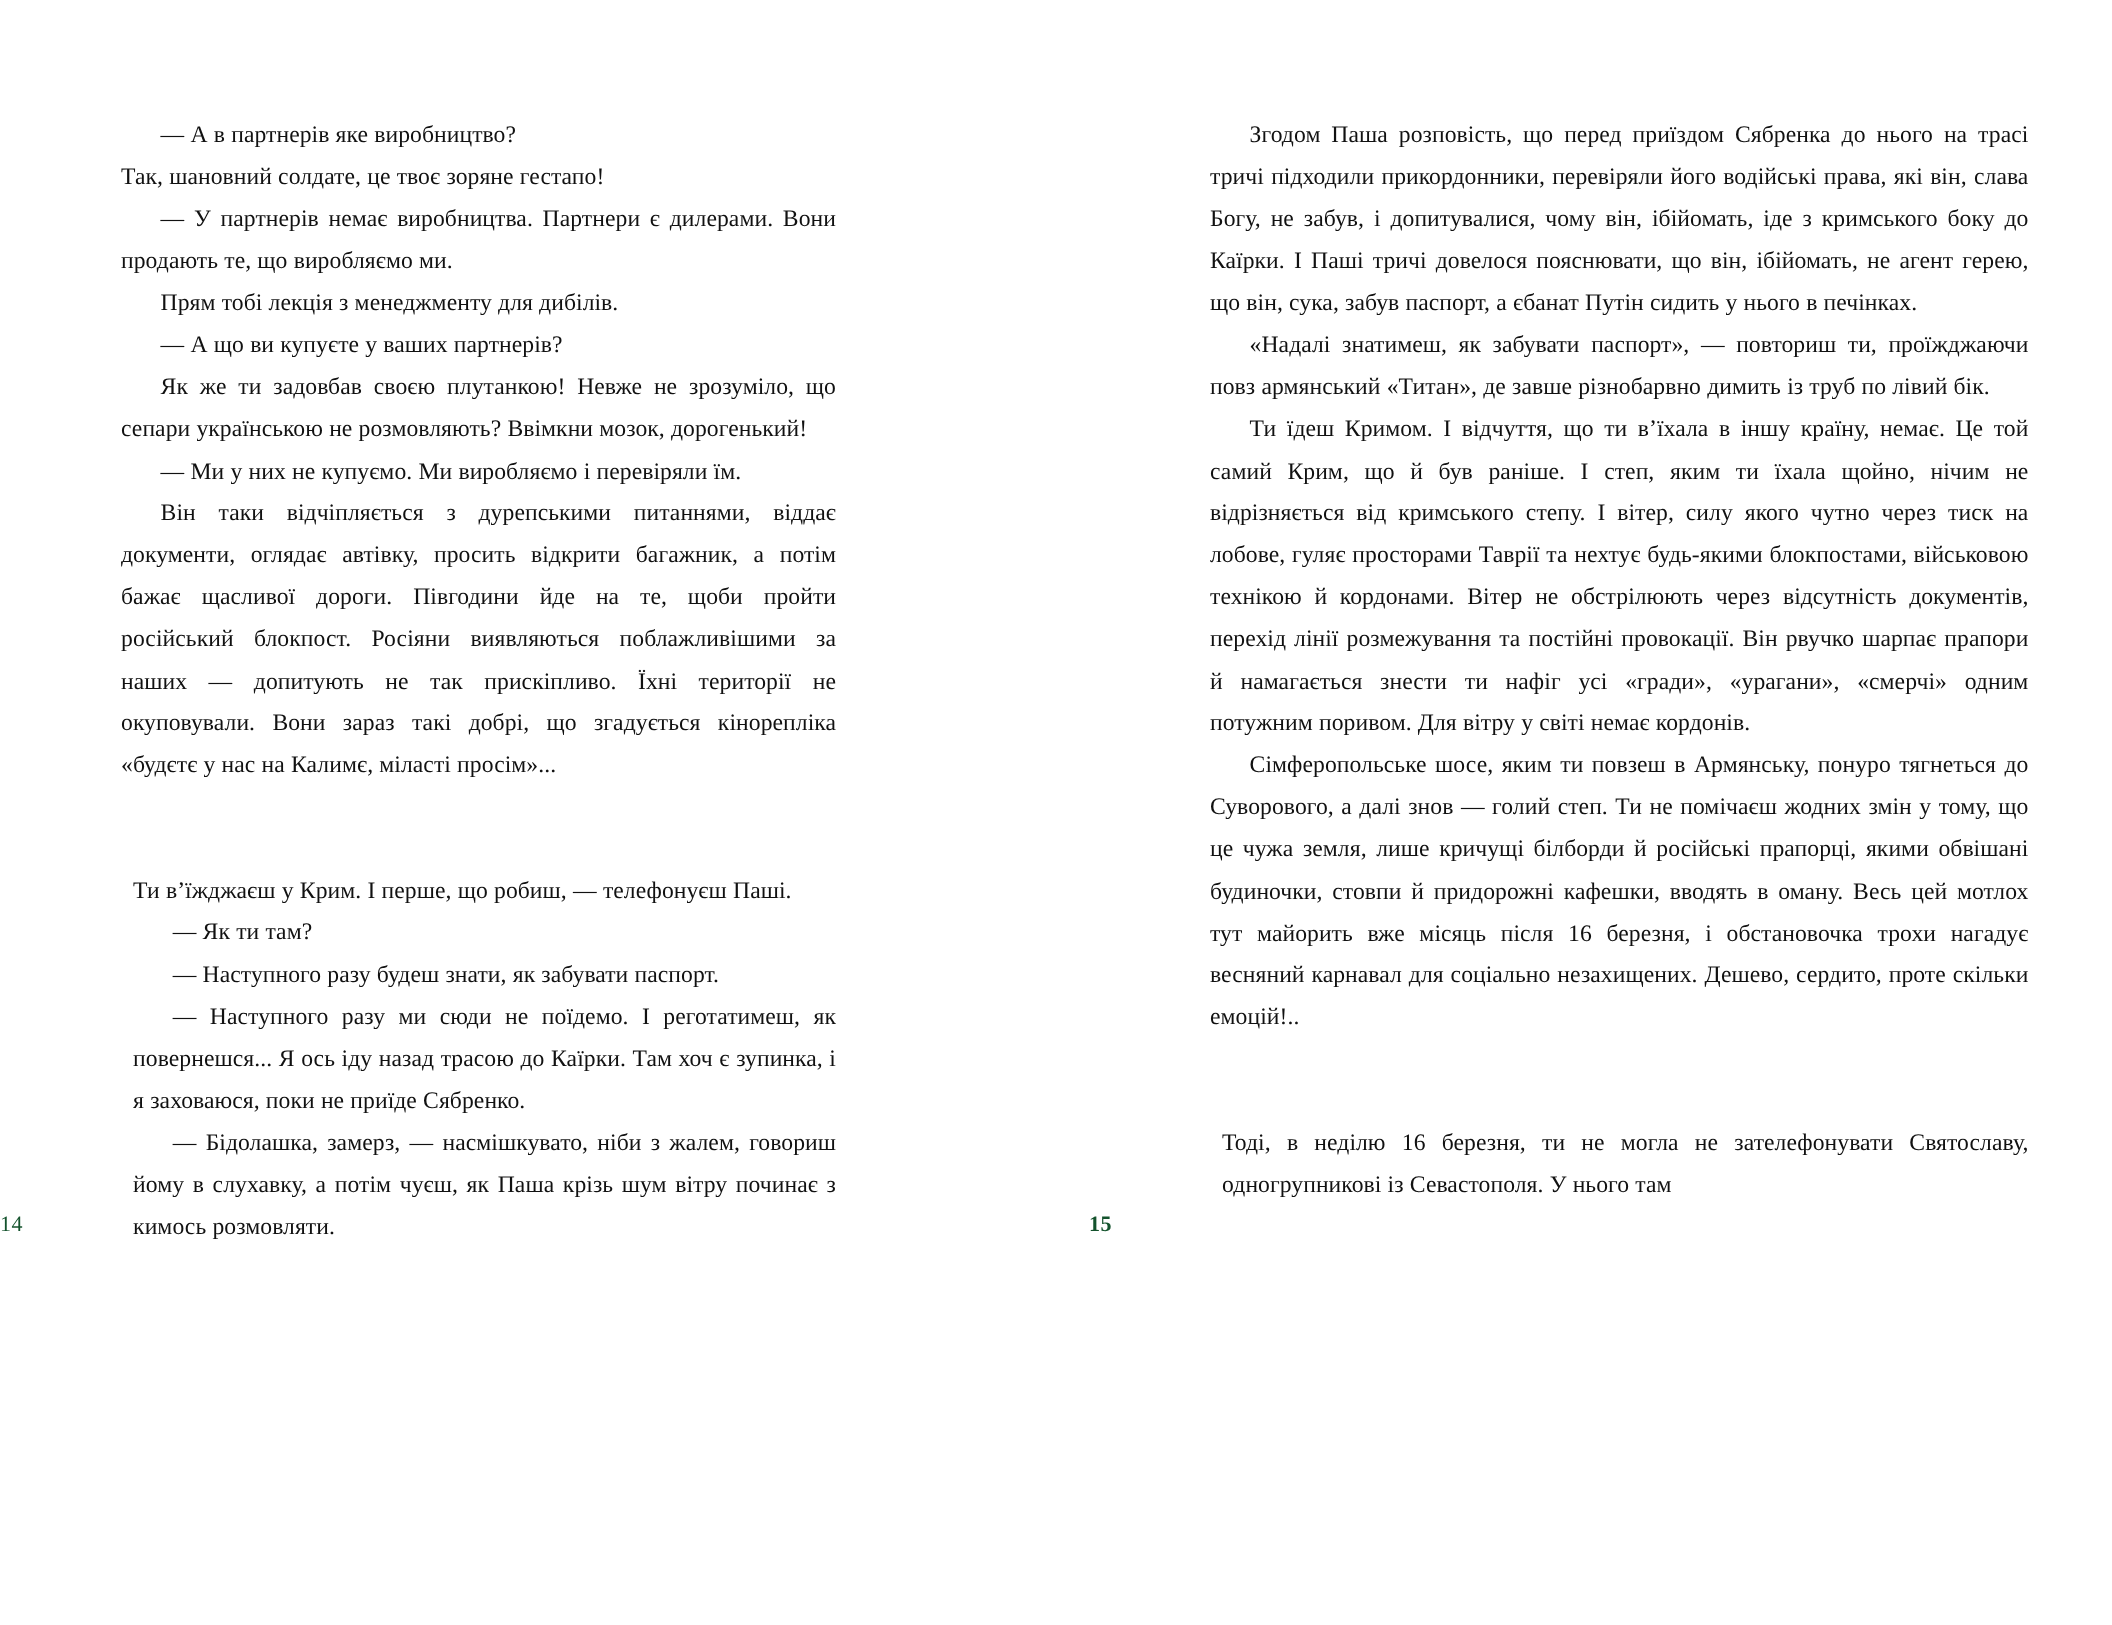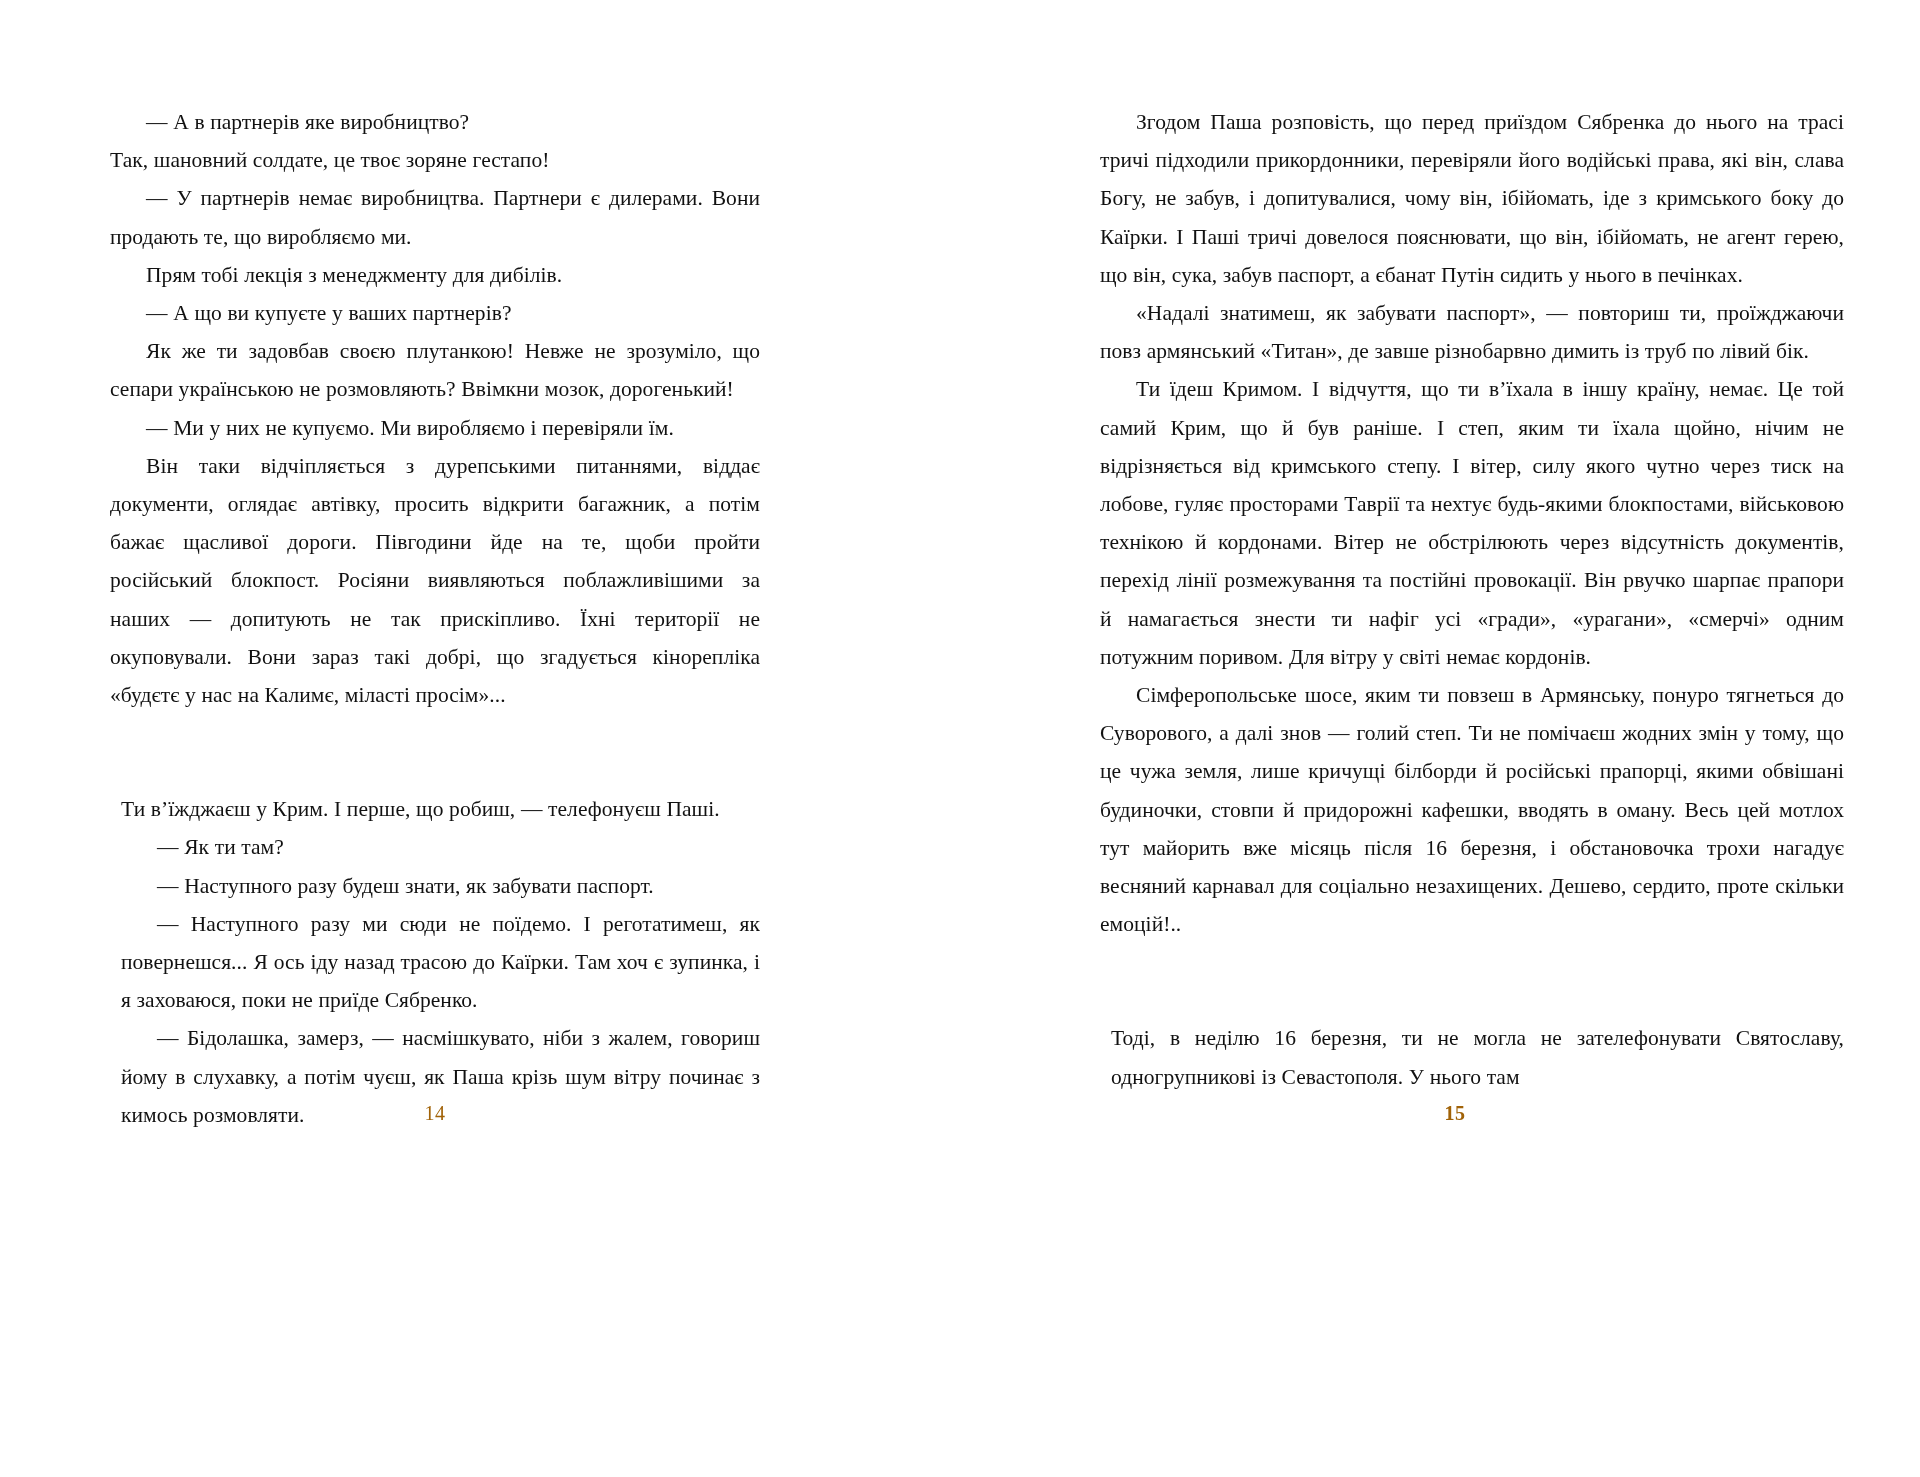--- a/index.html
+++ b/index.html
@@ -64,24 +64,24 @@
   .block-gap-lg + .block-gap-lg,
   .block.gap-lg {
     margin-top: 76px;
   }
 
   .folio {
     position: absolute;
     bottom: 0;
     left: 0;
     right: 0;
-    text-align: center;
+    text-align: left;
     font-size: 20px;
     line-height: 24px;
-    color: #a16207;
+    color: #14532d;
     letter-spacing: 0.5px;
   }
   .page-left .folio  { bottom: 352px; }
   .page-right .folio { bottom: 352px; font-weight: bold; }
 
   .folio-left  { padding-right: 90px; }
   .folio-right { padding-left: 30px; }
 </style>
 </head>
 <body>

